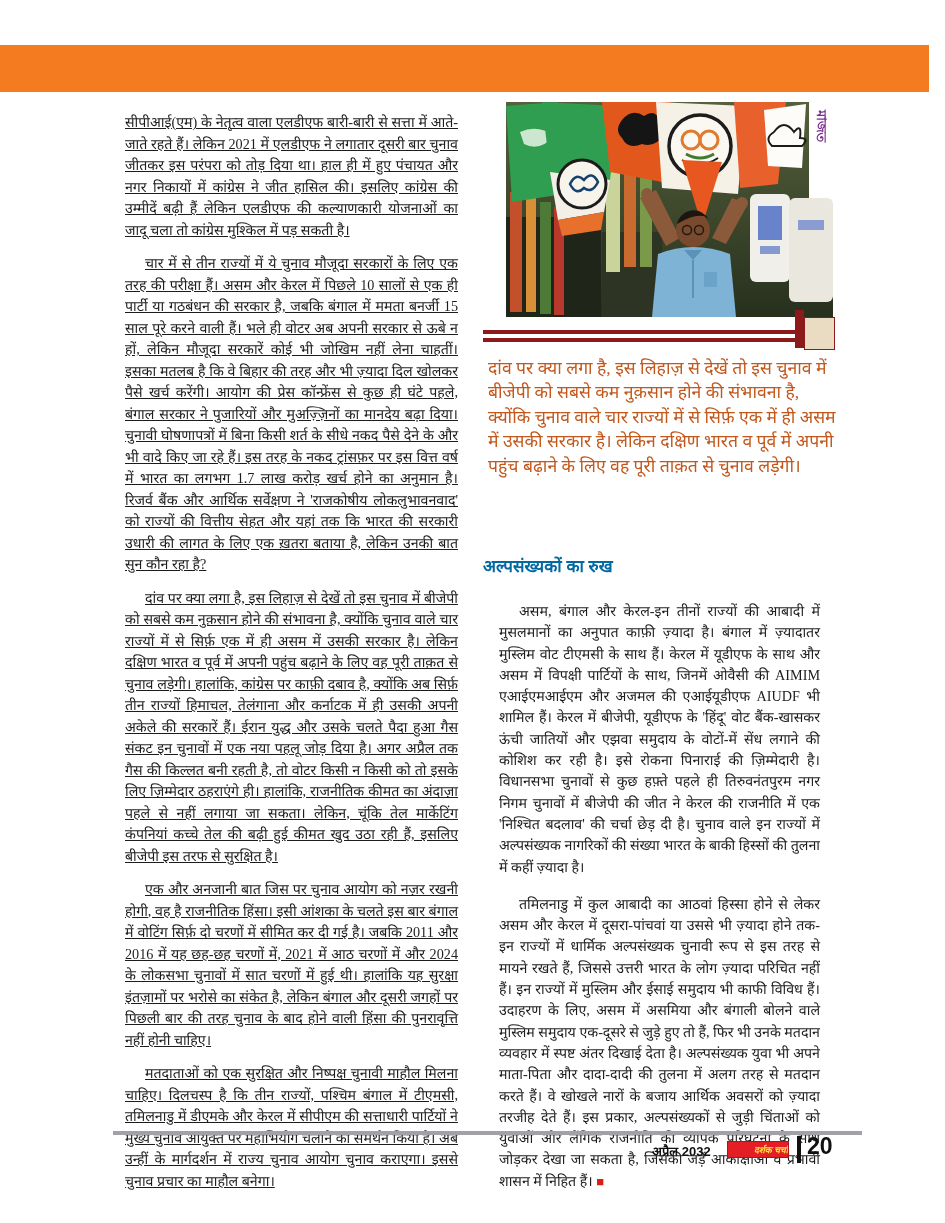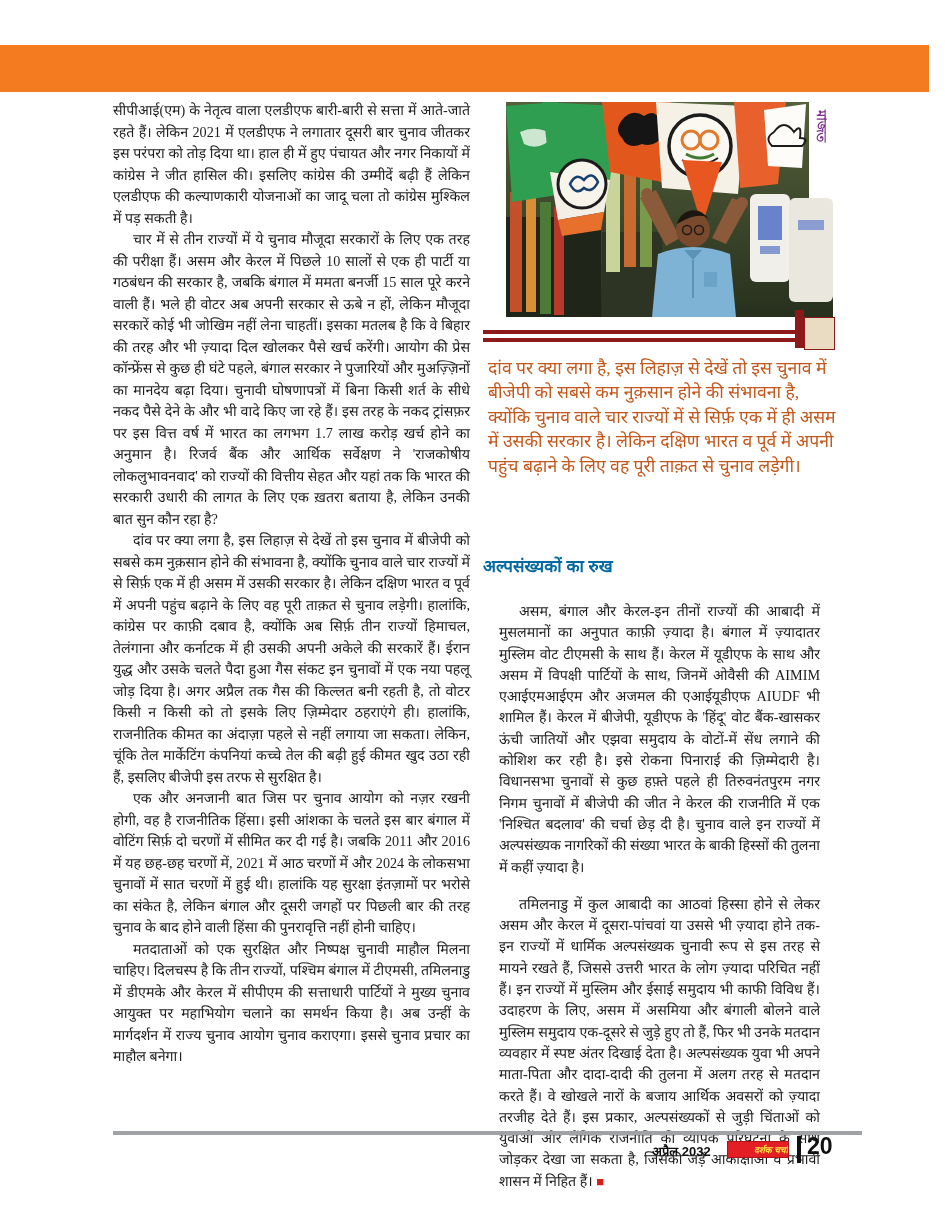--- a/index.html
+++ b/index.html
@@ -15,21 +15,21 @@
   }
   .top-band{
     position:absolute;left:0;top:45px;width:929px;height:47px;
     background:#f47b20;
   }
   
   .col-left{
     position:absolute;left:113px;top:100px;width:357px;
     font-size:14.2px;line-height:21.5px;text-align:justify;
   }
-  .col-left p{margin:0;text-indent:20px;}
+  .col-left p{margin:12px;text-indent:20px;text-decoration:underline;}
   .col-left p.noindent{text-indent:0;}
   .photo-wrap{
     position:absolute;left:506px;top:102px;width:327px;height:215px;
     background:#2c3524;overflow:hidden;
   }
   .deco-line{position:absolute;background:#8c1a1a;height:4px;}
   .deco-bar{position:absolute;left:795px;top:310px;width:9px;height:38px;background:#8c1a1a;}
   .deco-square{position:absolute;left:804px;top:317px;width:29px;height:31px;background:#e9dcc2;border:1px solid #8c1a1a;}
   .pull-quote{
     position:absolute;left:488px;top:356px;width:350px;

